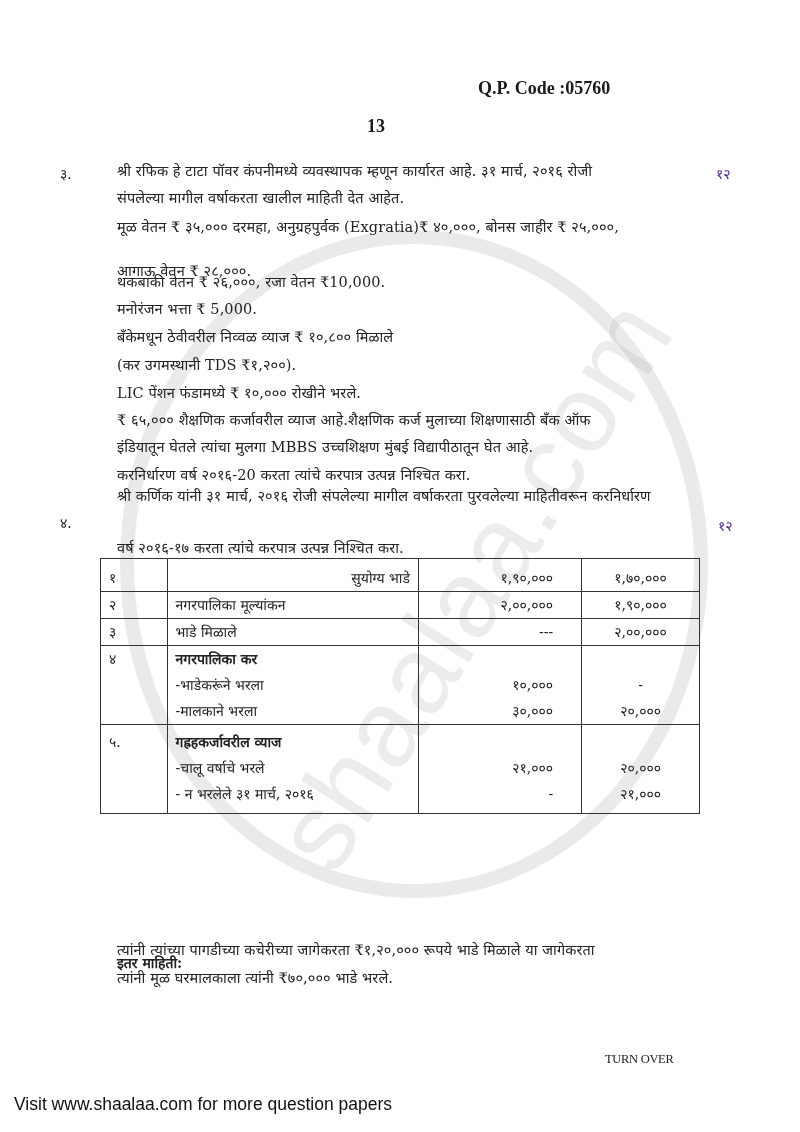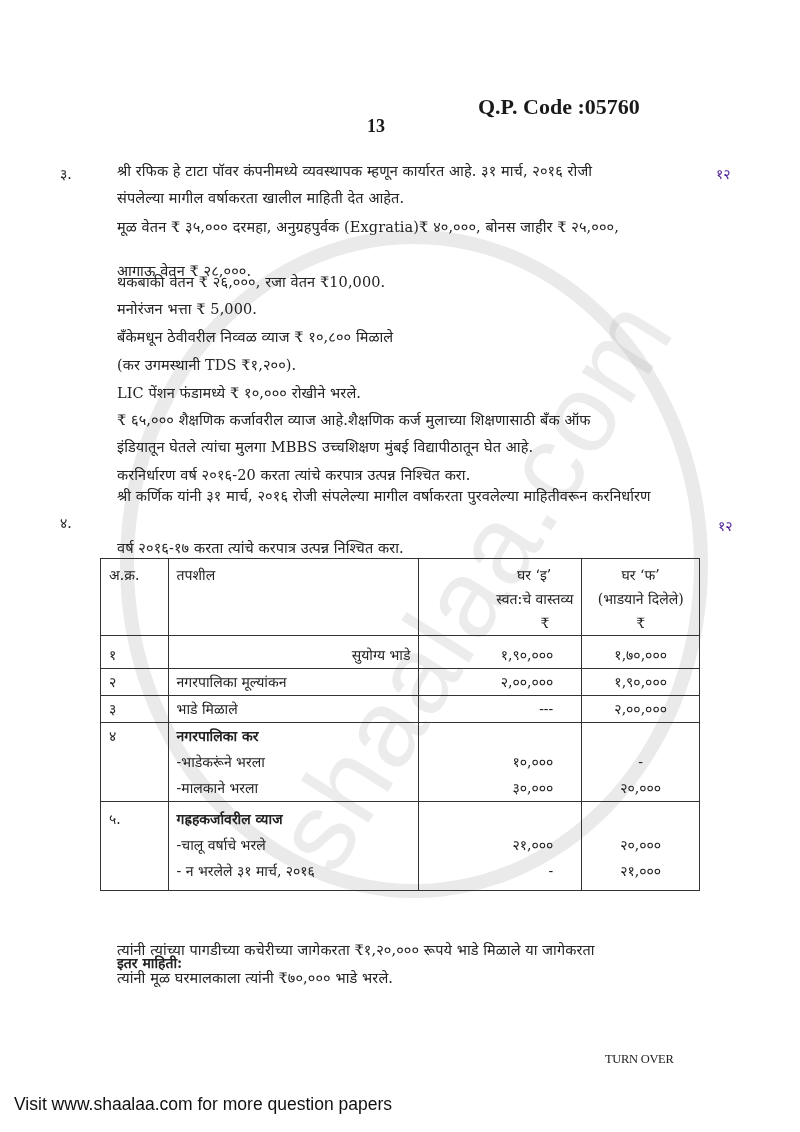--- a/index.html
+++ b/index.html
@@ -1,19 +1,19 @@
 <!DOCTYPE html>
 <html><head>
 <meta charset="utf-8">
 <style>
   html, body { margin:0; padding:0; background:#ffffff; }
   body { width:800px; height:1132px; position:relative; overflow:hidden;
          font-family:"DejaVu Serif", "Liberation Serif", serif; color:#222; }
   .abs { position:absolute; white-space:nowrap; }
-  .qp { left:478px; top:78px; font-family:"Liberation Serif", serif; font-weight:bold; font-size:22px; color:#1a1a1a;margin-top:16px; }
+  .qp { left:478px; top:78px; font-family:"Liberation Serif", serif; font-weight:bold; font-size:18px; color:#1a1a1a; }
   .pg { left:367px; top:116px; font-family:"Liberation Serif", serif; font-weight:bold; font-size:18px; color:#1a1a1a; }
   .qnum { font-size:14px; }
   .marks { font-size:14px; color:#4c1d95; }
   .line { left:117px; font-size:14.5px; letter-spacing:0.1px; }
   table.tb { position:absolute; left:100px; top:558px; width:600px; border-collapse:collapse; font-size:14px; }
   table.tb td { border:1.5px solid #333; vertical-align:top; padding:0 8px; }
   table.tb tr.head td { height:72px; padding-top:4px; }
   .c0 { width:52px; }
   .c1 { width:245px; }
   .c2 { width:131px; text-align:right; }
@@ -55,38 +55,20 @@
 </div>
 
 <div>
   <div class="abs qnum" style="left:60px; top:513px;">४.</div>
   <div class="abs marks" style="left:718px; top:516px;">१२</div>
   <div class="abs line" style="top:485px;">श्री कर्णिक यांनी ३१ मार्च, २०१६ रोजी संपलेल्या मागील वर्षाकरता पुरवलेल्या माहितीवरून करनिर्धारण</div>
   <div class="abs line" style="top:537px;">वर्ष २०१६-१७ करता त्यांचे करपात्र उत्पन्न निश्चित करा.</div>
 
   <table class="tb">
     <tbody>
-        <tr class="head">
-      <td class="c0">
-            <div class="hl">अ.क्र.</div>
-          </td>
-      <td class="c1">
-            <div class="hl">तपशील</div>
-          </td>
-      <td class="c2">
-        <div class="hl" style="padding-right:22px;">घर ‘इ’</div>
-        <div class="hl">स्वत:चे वास्तव्य</div>
-        <div class="hl" style="padding-right:24px;">₹</div>
-      </td>
-      <td class="c3">
-        <div class="hl">घर ‘फ’</div>
-        <div class="hl">(भाडयाने दिलेले)</div>
-        <div class="hl">₹</div>
-      </td>
-    </tr>
     <tr>
       <td class="c0 rl" style="padding-top:6px;">१</td>
       <td class="c1 rl" style="padding-top:6px;text-align:right;">सुयोग्य भाडे</td>
       <td class="c2 rl num-r" style="padding-top:6px;">१,९०,०००</td>
       <td class="c3 rl num-c" style="padding-top:6px;">१,७०,०००</td>
     </tr>
     <tr>
       <td class="c0 rl">२</td>
       <td class="c1 rl">नगरपालिका मूल्यांकन</td>
       <td class="c2 rl num-r">२,००,०००</td>

